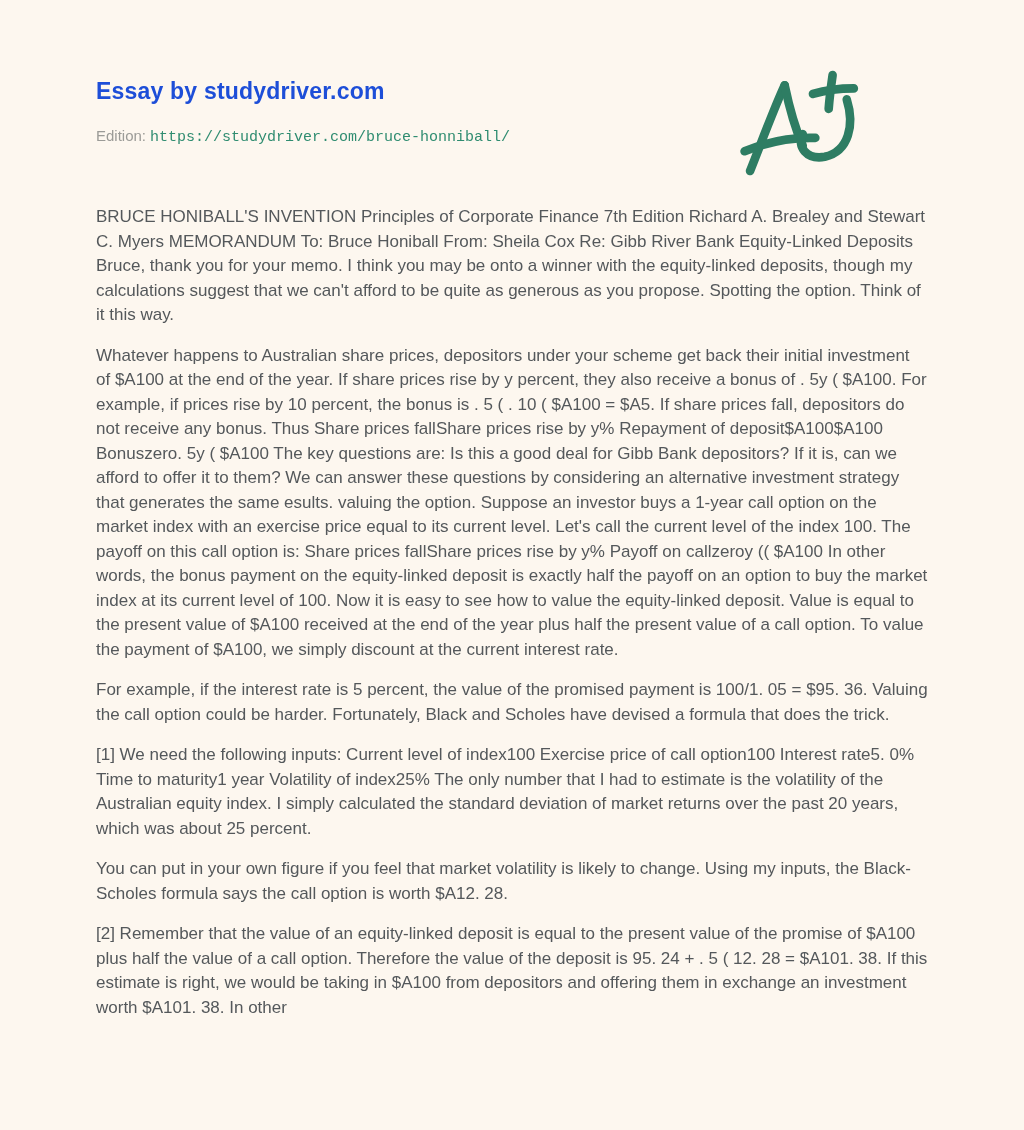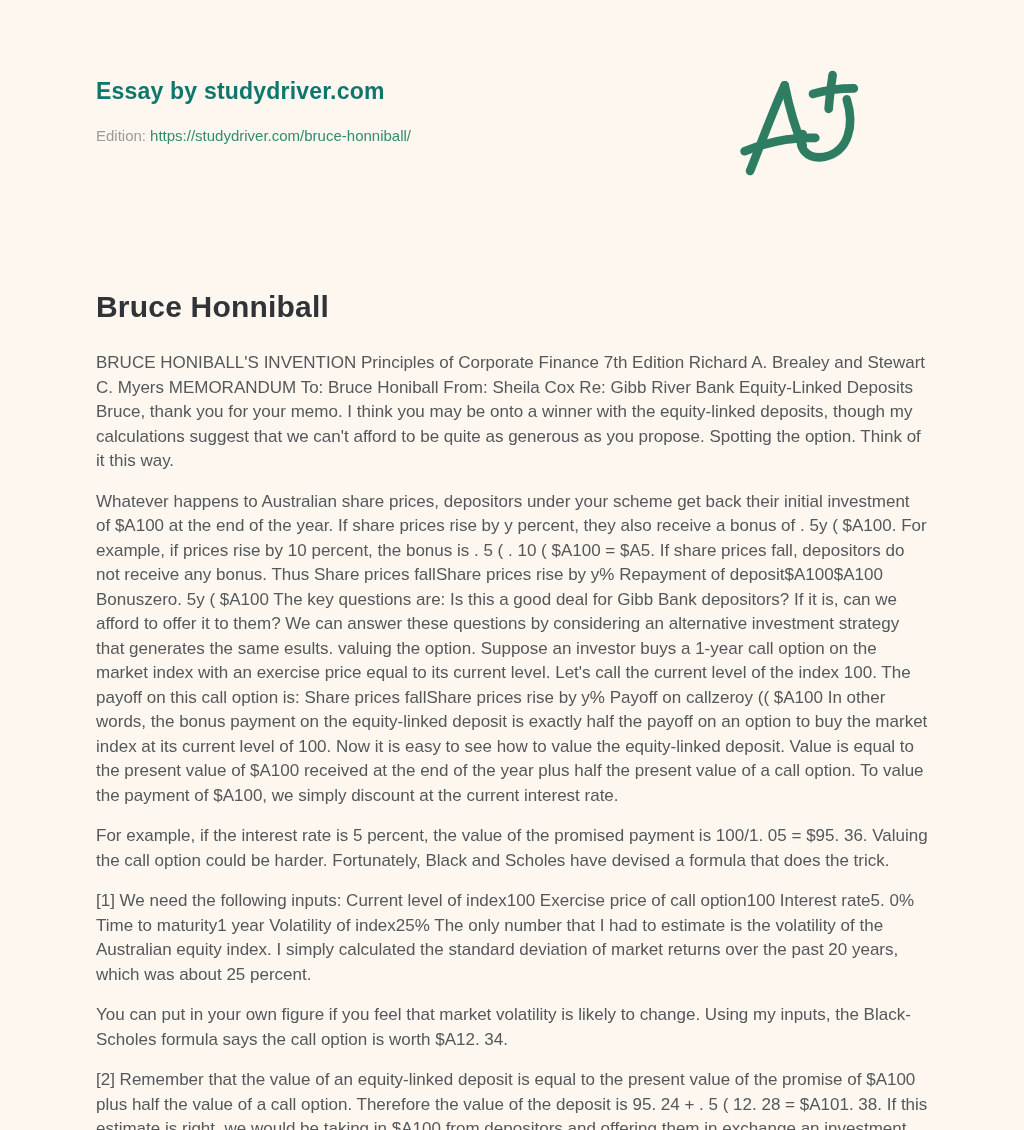--- a/index.html
+++ b/index.html
@@ -18,32 +18,33 @@
   }
   .header {
     display: flex;
     justify-content: space-between;
     align-items: flex-start;
   }
   .header-left { padding-top: 2px; }
   .site-title {
     font-size: 23px;
     font-weight: 700;
-    color: #0f766e;
+    color: #1d4ed8;
     letter-spacing: 0.2px;
   }
   .source-line {
     margin-top: 22px;
     font-size: 15px;
     color: #9B9B97;
   }
   .source-link {
     color: #2F8C70;
     text-decoration: none;
     margin-left: 4px;
+    font-family: Liberation Mono, monospace;
   }
   .logo-wrap {
     width: 140px;
     height: 110px;
     margin-right: 58px;
     margin-top: -8px;
     flex: 0 0 auto;
   }
   .article-title {
     margin-top: 112px;
@@ -89,24 +90,23 @@
           <path d="M119 9 C 117 23 115 38 114 52"></path>
 
           <path d="M94 33 C 111 28 128 26 146 26"></path>
 
           <path d="M137 40 C 147 72 140 106 109 113 C 86 117 73 100 81 84"></path>
         </g>
       </svg>
     </div>
   </div>
 
-  <h1 class="article-title">Bruce Honniball</h1>
 
   <div class="article-body">
       <p>BRUCE HONIBALL'S INVENTION Principles of Corporate Finance 7th Edition Richard A. Brealey and Stewart C. Myers MEMORANDUM To: Bruce Honiball From: Sheila Cox Re: Gibb River Bank Equity-Linked Deposits Bruce, thank you for your memo. I think you may be onto a winner with the equity-linked deposits, though my calculations suggest that we can't afford to be quite as generous as you propose. Spotting the option. Think of it this way.</p>
       <p>Whatever happens to Australian share prices, depositors under your scheme get back their initial investment of $A100 at the end of the year. If share prices rise by y percent, they also receive a bonus of . 5y ( $A100. For example, if prices rise by 10 percent, the bonus is . 5 ( . 10 ( $A100 = $A5. If share prices fall, depositors do not receive any bonus. Thus Share prices fallShare prices rise by y% Repayment of deposit$A100$A100 Bonuszero. 5y ( $A100 The key questions are: Is this a good deal for Gibb Bank depositors? If it is, can we afford to offer it to them? We can answer these questions by considering an alternative investment strategy that generates the same esults. valuing the option. Suppose an investor buys a 1-year call option on the market index with an exercise price equal to its current level. Let's call the current level of the index 100. The payoff on this call option is: Share prices fallShare prices rise by y% Payoff on callzeroy (( $A100 In other words, the bonus payment on the equity-linked deposit is exactly half the payoff on an option to buy the market index at its current level of 100. Now it is easy to see how to value the equity-linked deposit. Value is equal to the present value of $A100 received at the end of the year plus half the present value of a call option. To value the payment of $A100, we simply discount at the current interest rate.</p>
       <p>For example, if the interest rate is 5 percent, the value of the promised payment is 100/1. 05 = $95. 36. Valuing the call option could be harder. Fortunately, Black and Scholes have devised a formula that does the trick.</p>
       <p>[1] We need the following inputs: Current level of index100 Exercise price of call option100 Interest rate5. 0% Time to maturity1 year Volatility of index25% The only number that I had to estimate is the volatility of the Australian equity index. I simply calculated the standard deviation of market returns over the past 20 years, which was about 25 percent.</p>
-      <p>You can put in your own figure if you feel that market volatility is likely to change. Using my inputs, the Black-Scholes formula says the call option is worth $A12. 34.</p>
+      <p>You can put in your own figure if you feel that market volatility is likely to change. Using my inputs, the Black-Scholes formula says the call option is worth $A12. 28.</p>
       <p>[2] Remember that the value of an equity-linked deposit is equal to the present value of the promise of $A100 plus half the value of a call option. Therefore the value of the deposit is 95. 24 + . 5 ( 12. 28 = $A101. 38. If this estimate is right, we would be taking in $A100 from depositors and offering them in exchange an investment worth $A101. 38. In other</p>
     </div>
 
 </div>
 
 </body></html>

